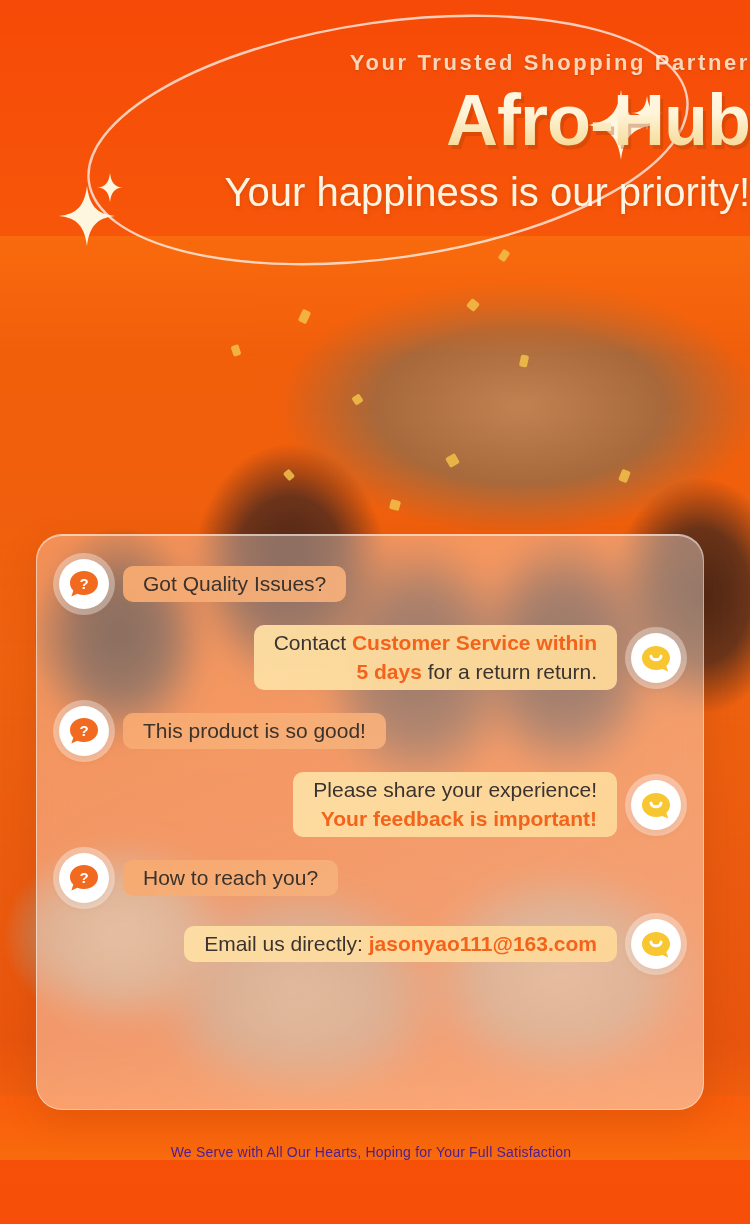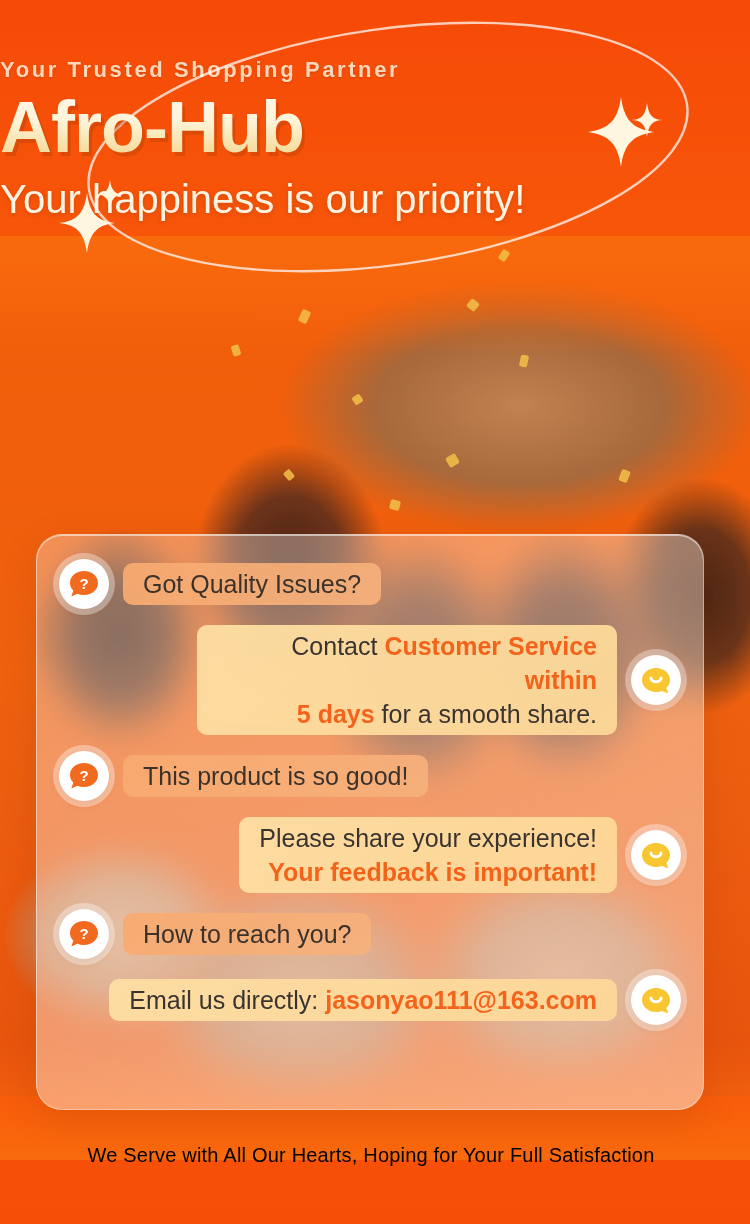--- a/index.html
+++ b/index.html
@@ -37,21 +37,21 @@
     position:absolute; left:0; right:0; top:236px; height:120px;
     background:linear-gradient(180deg,#F96A0D 0%, rgba(249,106,13,0) 100%);
   }
   .photo-fade-bottom {
     position:absolute; left:0; right:0; top:1040px; height:120px;
     background:linear-gradient(180deg, rgba(249,106,13,0) 0%, #F96A0D 100%);
   }
   .confetti { position:absolute; background:#F2C14A; opacity:.85; }
 
   
-  .header { position:absolute; left:0; right:0; top:7px; height:270px; z-index:5; text-align:left; }
+  .header { position:absolute; left:0; right:0; top:0; height:270px; z-index:5; text-align:right; }
   .kicker {
     margin-top:50px; font-size:22px; font-weight:bold; letter-spacing:2.6px;
     color:#FBD7BA; text-shadow:0 1px 2px rgba(120,45,0,.25);
   }
   .brand {
     margin-top:6px; font-size:72px; font-weight:bold; letter-spacing:-1px;
     background:linear-gradient(180deg,#FFF9EC 0%,#FFF4D8 42%,#F7DFA4 78%,#EFCE82 100%);
     -webkit-background-clip:text; background-clip:text; color:transparent;
     filter:drop-shadow(3px 4px 0 rgba(168,62,6,.34));
     display:inline-block; line-height:1.06;
@@ -79,37 +79,37 @@
   .row + .row { margin-top:16px; }
 
   .avatar {
     width:50px; height:50px; border-radius:50%; flex:0 0 50px;
     background:#FFFFFF; display:flex; align-items:center; justify-content:center;
     box-shadow:0 0 0 6px rgba(255,255,255,.36), 0 3px 8px rgba(140,60,10,.18);
   }
 
   .bubble {
     border-radius:10px; padding:4px 20px;
-    font-size:25px; line-height:1.36; color:#3A3330;
+    font-size:21px; line-height:1.36; color:#3A3330;
   }
   .bubble.q {
     background:linear-gradient(135deg, rgba(247,170,112,.95) 0%, rgba(246,177,124,.92) 100%);
     color:#3B322C;
   }
   .bubble.a {
     background:linear-gradient(135deg, rgba(253,222,163,.96) 0%, rgba(253,216,152,.95) 100%);
     text-align:right; max-width:420px;
   }
   .hl { color:#F4631B; font-weight:bold; }
   .hl2 { color:#F4631B; font-weight:bold; }
 
   
   .footer {
     position:absolute; left:0; right:8px; top:1144px; text-align:center; z-index:5;
-    font-size:20px; color:#000000; letter-spacing:.2px;
+    font-size:14px; color:#4c1d95; letter-spacing:.2px;
   }
 </style>
 </head>
 <body>
 
 <div class="bg">
   <div class="photo"></div>
   <div class="photo-tint"></div>
   <div class="photo-fade-top"></div>
   <div class="photo-fade-bottom"></div>
@@ -158,21 +158,21 @@
         <path d="M16 3 C24 3 30 8.4 30 15 C30 21.6 24 27 16 27 C13.6 27 11.3 26.6 9.3 25.8 L3.4 28.4 L5.3 22.6 C3.2 20.5 2 18 2 15 C2 8.4 8 3 16 3 Z" fill="#F26A1F"></path>
         <text x="16" y="21" font-family="Liberation Sans, sans-serif" font-size="15" font-weight="bold" fill="#FFFFFF" text-anchor="middle">?</text>
       </svg>
     </div>
     <div class="bubble q">Got Quality Issues?</div>
   </div>
 
   <div class="row a">
     <div class="bubble a">
       <span>Contact </span><span class="hl">Customer Service within</span><br>
-      <span class="hl2">5 days</span><span> for a smooth share.</span>
+      <span class="hl2">5 days</span><span> for a return return.</span>
     </div>
     <div class="avatar">
       <svg width="32" height="32" viewBox="0 0 32 32">
         <path d="M16 4 C23.7 4 30 9.4 30 16 C30 19.1 28.6 21.9 26.3 24 L28.3 29.6 L22.2 27 C20.3 27.6 18.2 28 16 28 C8.3 28 2 22.6 2 16 C2 9.4 8.3 4 16 4 Z" fill="#F7C630"></path>
         <path d="M11 14 C11 19 21 19 21 14" stroke="#FFFFFF" stroke-width="3" fill="none" stroke-linecap="round"></path>
       </svg>
     </div>
   </div>
 
   <div class="row q">

